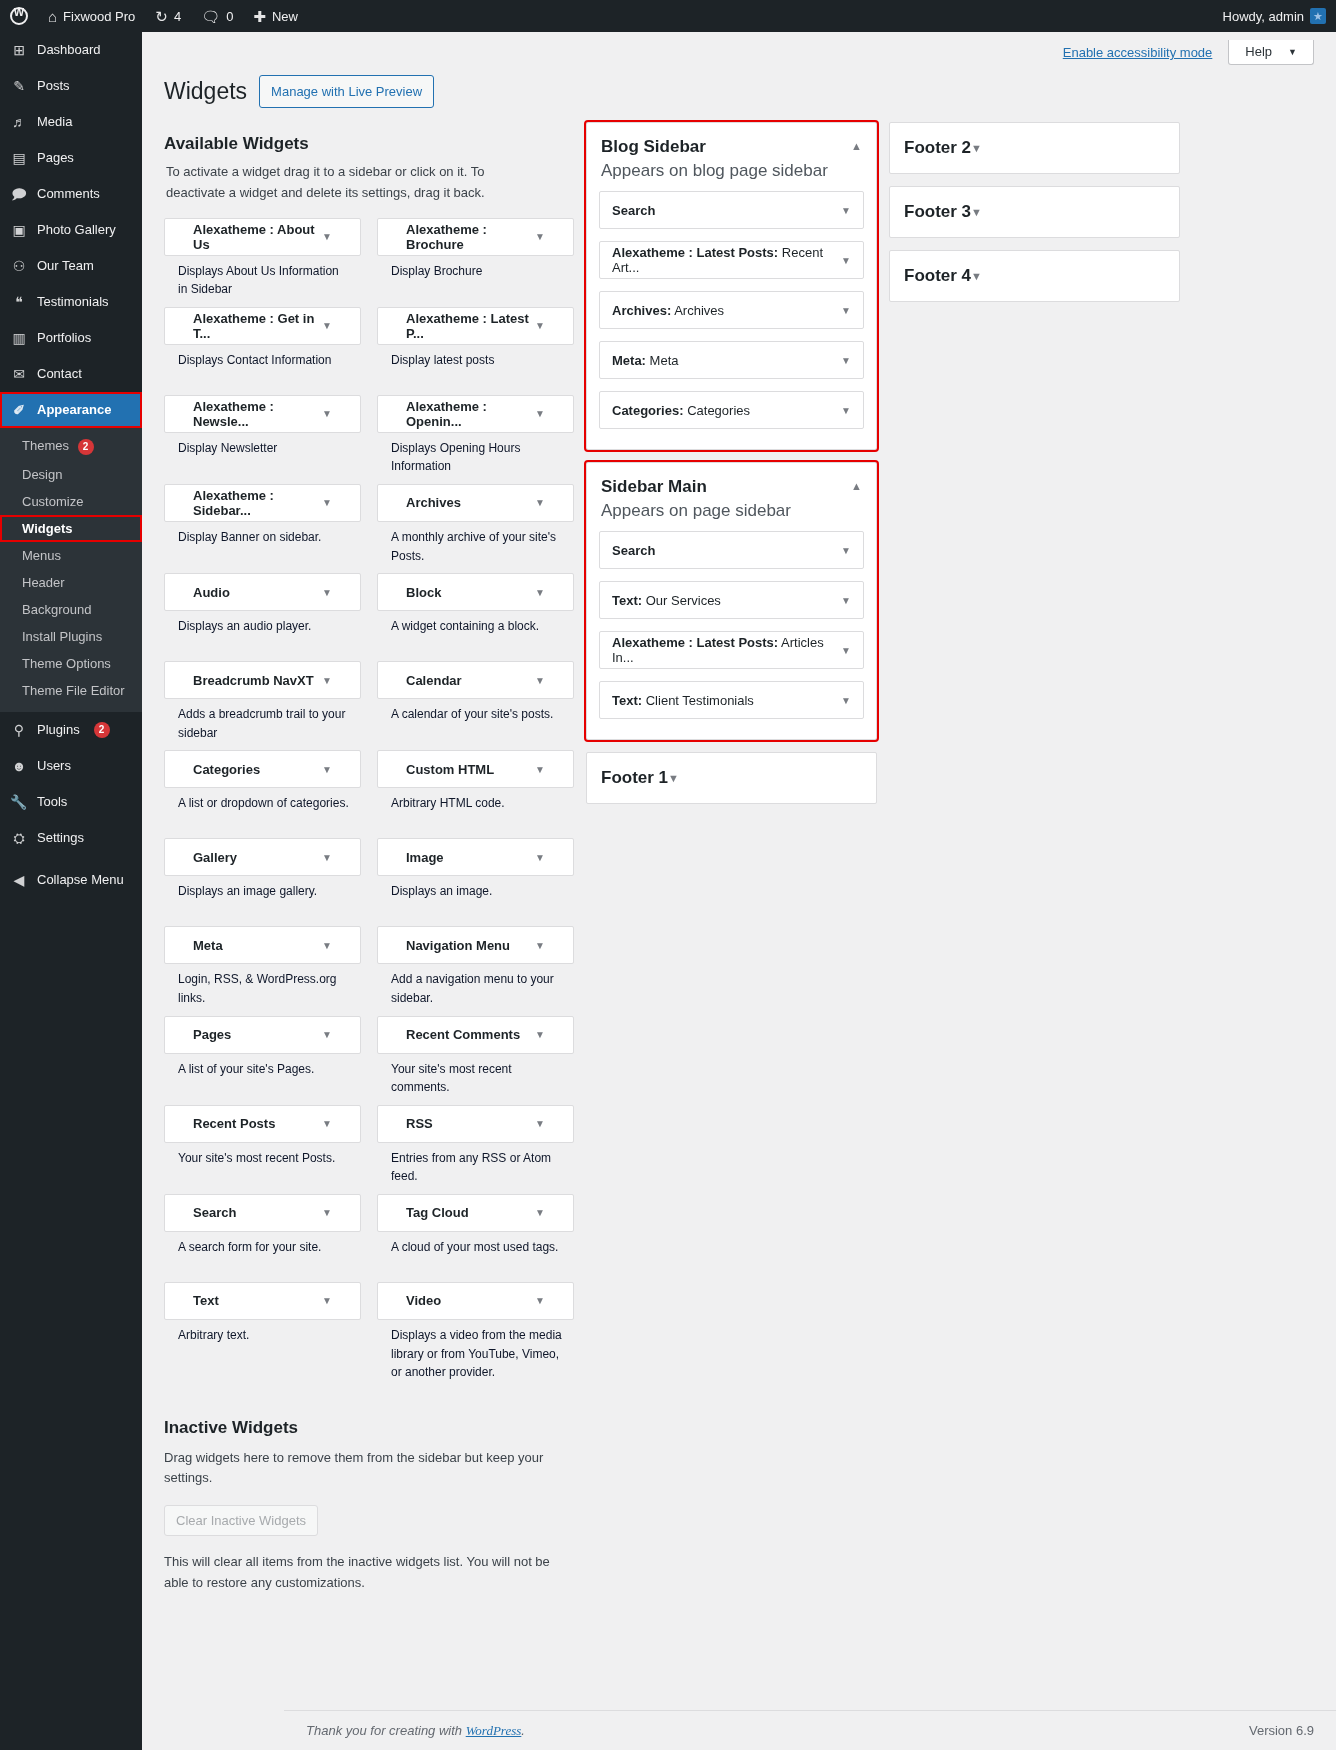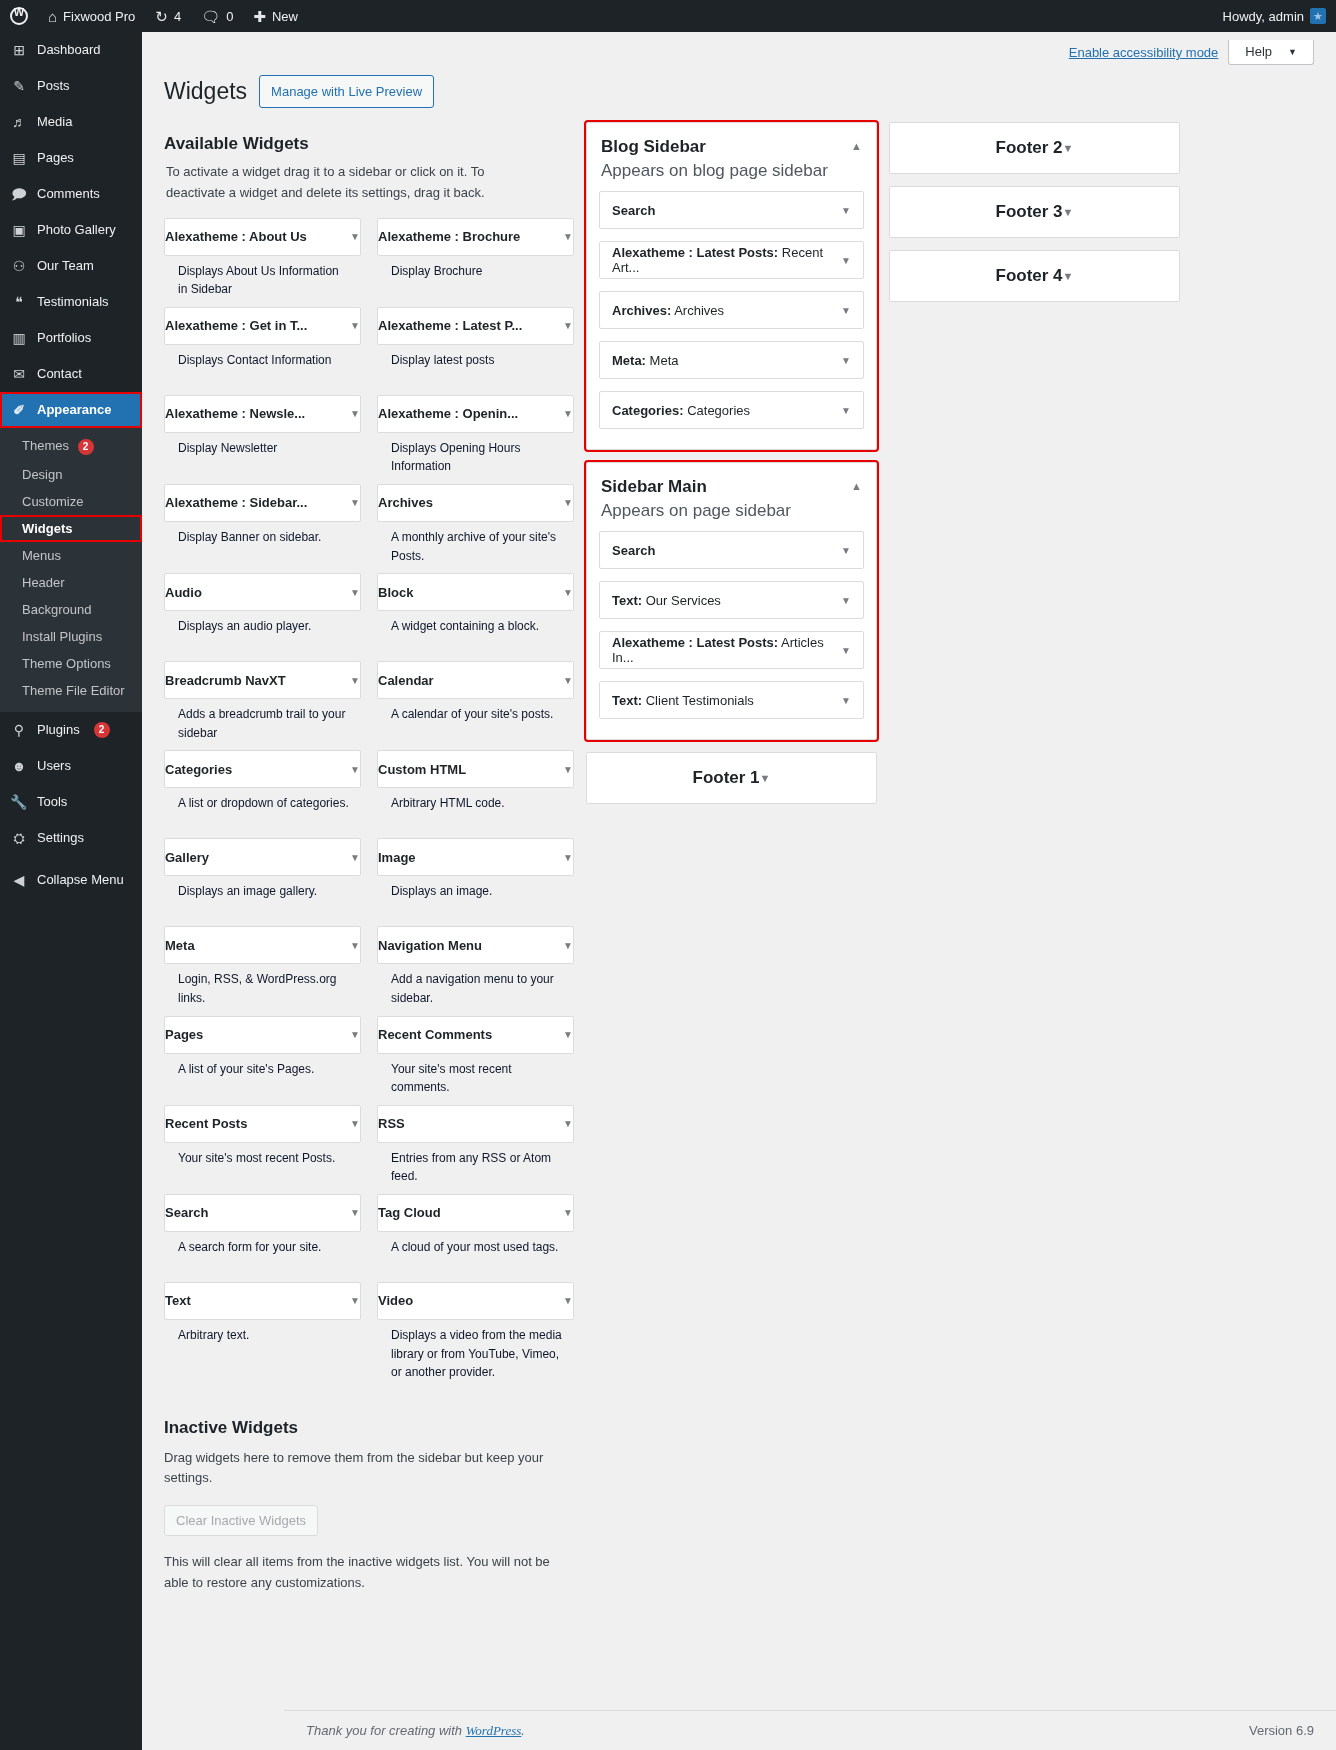--- a/index.html
+++ b/index.html
@@ -78,21 +78,21 @@
   }
   .collapse-row { margin-top: 6px; }
 
   
   #wpbody {
     position: absolute; top: 32px; left: 142px; right: 0; bottom: 0;
     background: #f0f0f1;
   }
   .screen-meta-links {
     display: flex; justify-content: flex-end; align-items: center;
-    gap: 10px; padding: 8px 22px 0 4px;
+    gap: 16px; padding: 8px 22px 0 4px;
   }
   .a11y-link { color: #2271b1; font-size: 13px; text-decoration: underline; }
   .help-tab {
     background: #fff; border: 1px solid #c3c4c7; border-top: none;
     border-radius: 0 0 3px 3px; padding: 4px 16px 5px; font-size: 13px;
     color: #2c3338; display: flex; align-items: center; gap: 16px;
   }
   .help-tab .caret { font-size: 9px; }
 
   .wrap { padding: 0 22px 0 22px; }
@@ -115,21 +115,21 @@
     font-size: 17px; font-weight: 600; color: #1d2327; margin: 12px 0 8px;
   }
   .section-desc { font-size: 13px; line-height: 1.6; color: #3c434a; margin: 0 2px 14px; max-width: 370px; }
 
   .widget-grid { display: flex; flex-wrap: wrap; }
   .widget-cell { width: 197px; margin-right: 0; }
   .widget-cell:nth-child(odd) { margin-right: 16px; }
   .widget-top {
     background: #fff; border: 1px solid #dcdcde; border-radius: 2px;
     height: 38px; display: flex; align-items: center; justify-content: space-between;
-    padding: 0 0; font-size: 13px; font-weight: 600; color: #1d2327;
+    padding: 0 28px; font-size: 13px; font-weight: 600; color: #1d2327;
     margin-bottom: 6px;
   }
   .widget-top .caret { color: #787c82; font-size: 10px; }
   .widget-desc {
     font-size: 12px; line-height: 1.55; color: #0f172a; padding: 0 12px 0 14px;
     min-height: 36px; margin-bottom: 8px;
   }
 
   
   .sidebar-box {
@@ -150,21 +150,21 @@
     justify-content: space-between; padding: 0 12px; font-size: 13px;
     color: #1d2327;
   }
   .sb-widget .wname { font-weight: 600; }
   .sb-widget .wval { font-weight: 400; }
   .sb-widget .caret { color: #787c82; font-size: 10px; }
 
   .closed-box {
     background: #fff; border: 1px solid #dcdcde; border-radius: 2px;
     margin-bottom: 12px; height: 52px; display: flex; align-items: center;
-    justify-content: center; padding: 0 14px;
+    justify-content: flex-start; padding: 0 14px;
   }
   .closed-box h2 { font-size: 17px; font-weight: 600; color: #1d2327; margin: 0; }
   .closed-box .toggle { color: #787c82; font-size: 11px; }
 
   .inactive-wrap { margin-top: 28px; max-width: 390px; }
   .inactive-wrap h2 { font-size: 17px; font-weight: 600; color: #1d2327; margin: 0 0 10px; }
   .inactive-wrap p { font-size: 13px; line-height: 1.6; margin: 0 0 16px; }
   .btn-disabled {
     display: inline-block; background: #f6f7f7; border: 1px solid #dcdcde;
     color: #a7aaad; border-radius: 3px; font-size: 13px; padding: 7px 11px;

